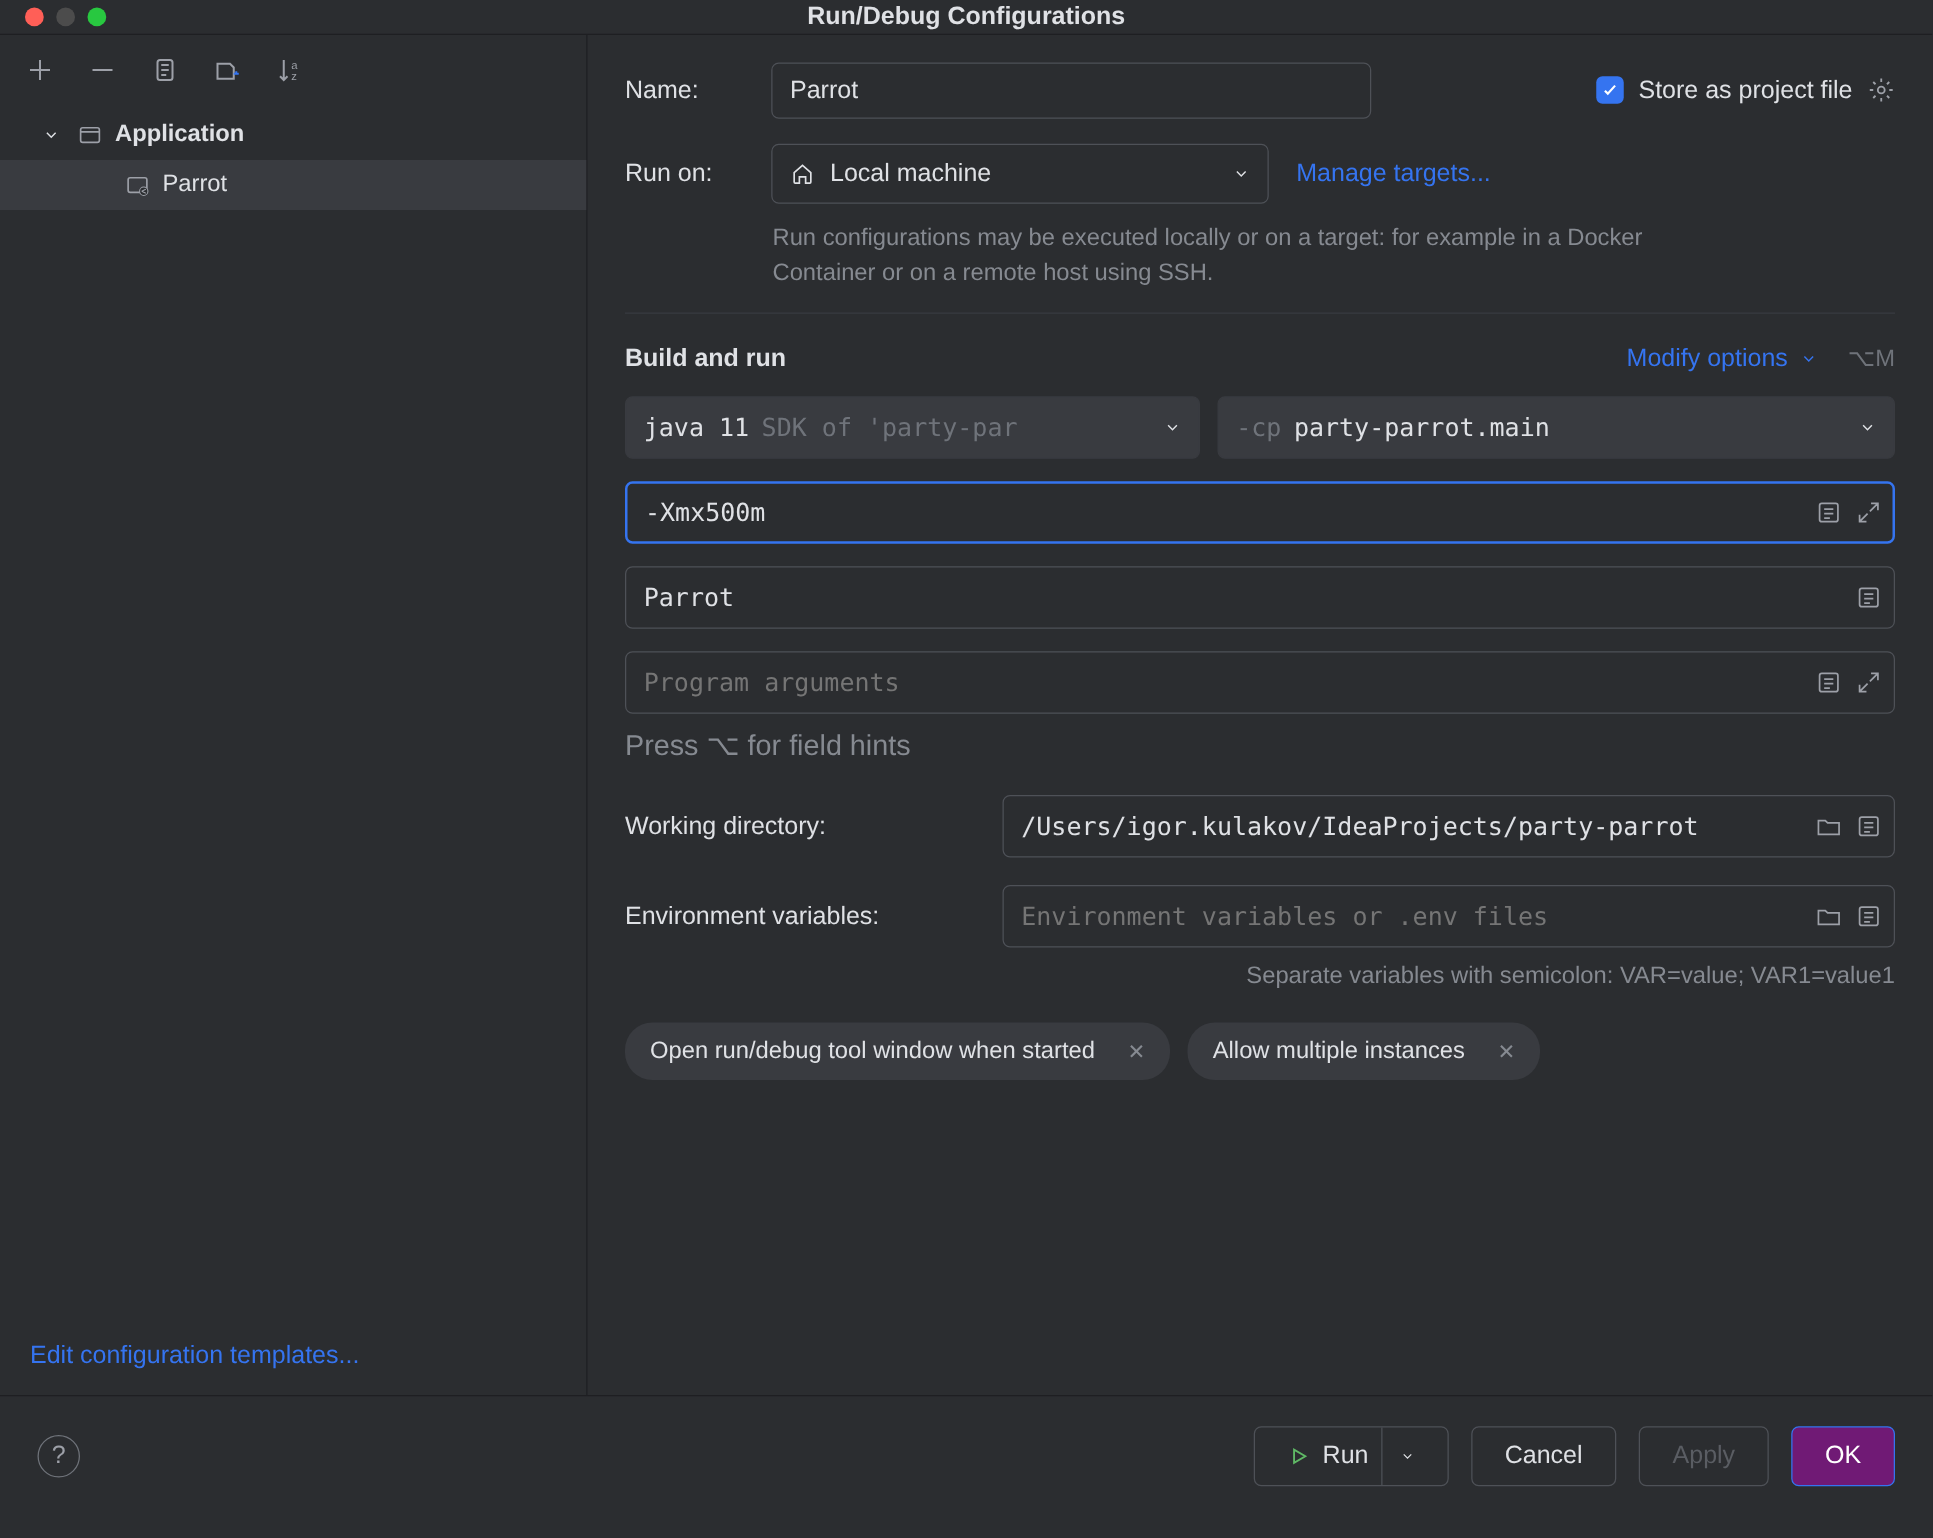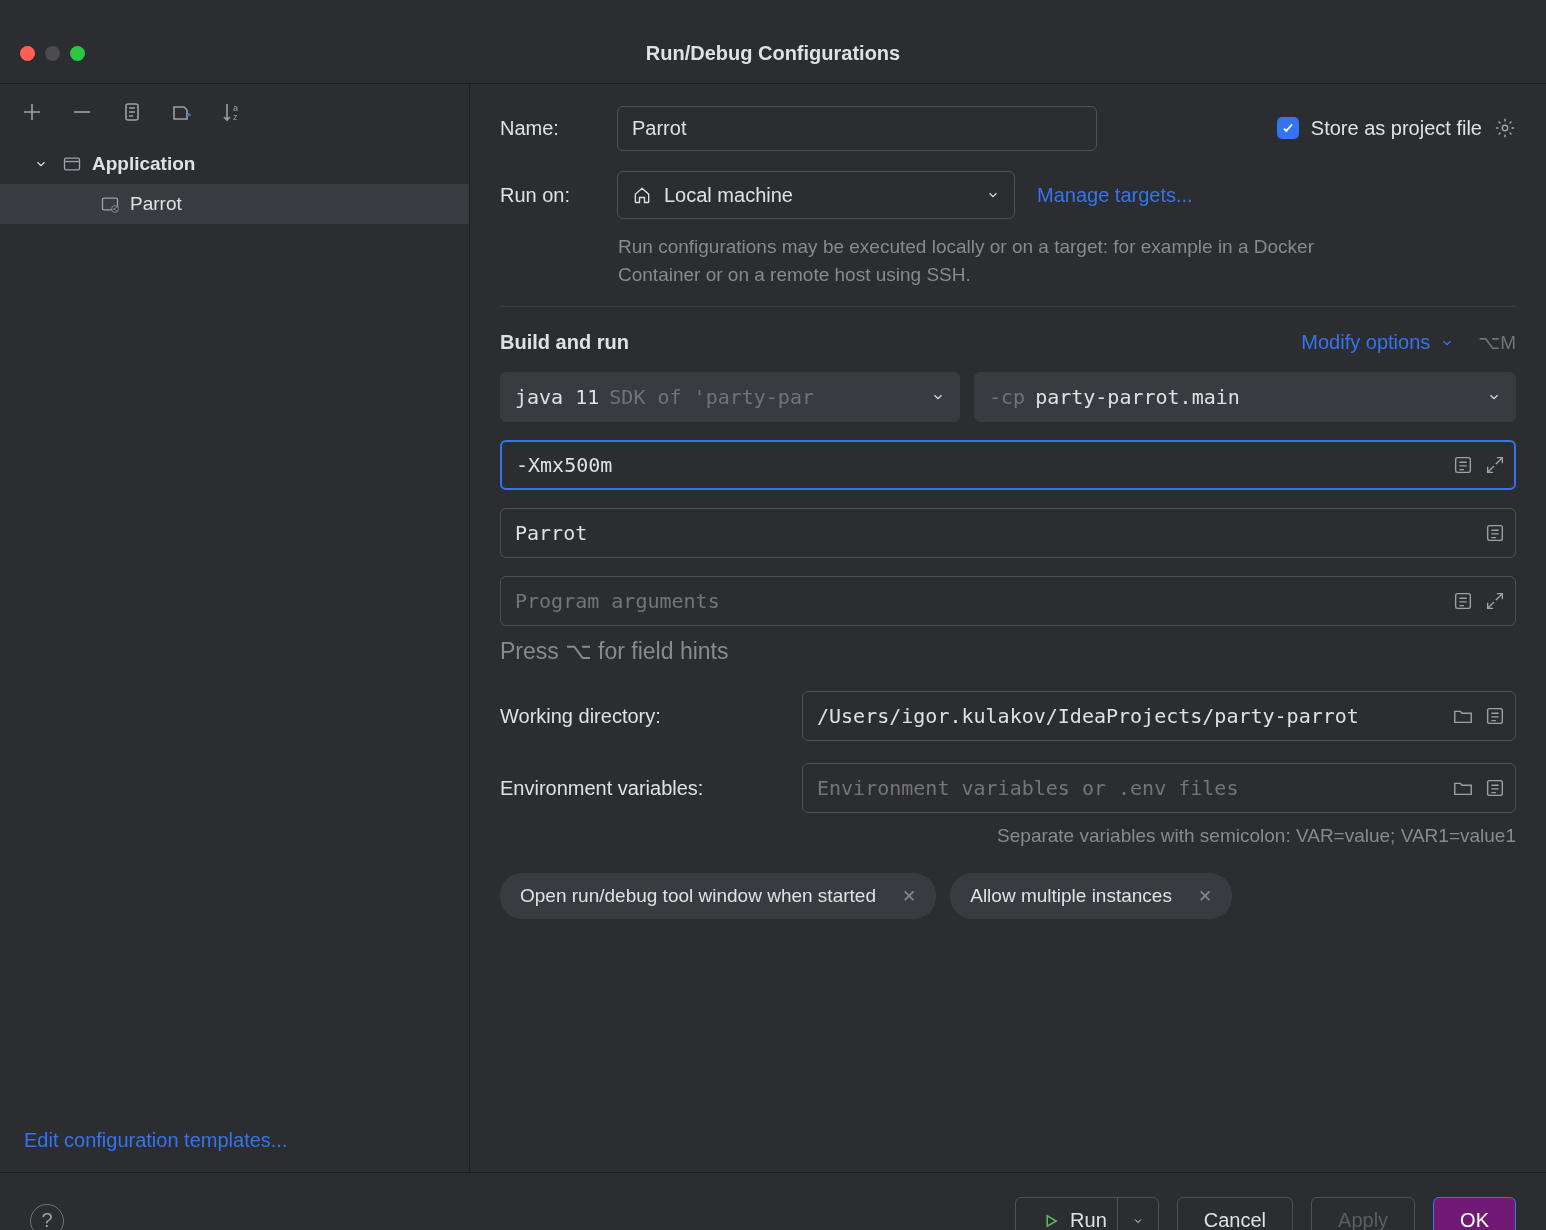--- a/index.html
+++ b/index.html
@@ -1,20 +1,20 @@
 <!DOCTYPE html>
 <html><head>
 <meta charset="utf-8">
 <style>
   * { box-sizing: border-box; margin: 0; padding: 0; }
   html, body { width: 1546px; height: 1230px; font-family: -apple-system, "Segoe UI", sans-serif; background: #2b2d30; color: #dfe1e5; overflow: hidden; }
   .mono { font-family: ui-monospace, "SF Mono", Menlo, Consolas, monospace; }
 
   
-  .titlebar { height: 60px; display: flex; align-items: center; position: relative; background: #2b2d30; border-bottom: 1px solid #1e1f22; margin-top: 24px; }
+  .titlebar { height: 28px; display: flex; align-items: center; position: relative; background: #2b2d30; border-bottom: 1px solid #1e1f22; }
   .traffic { display: flex; gap: 10px; padding-left: 20px; }
   .dot { width: 15px; height: 15px; border-radius: 50%; }
   .dot.red { background: #ff5f57; }
   .dot.gray { background: #4c4c4c; }
   .dot.green { background: #28c840; }
   .title { position: absolute; left: 0; right: 0; text-align: center; font-size: 20px; font-weight: 600; color: #dfe1e5; pointer-events:none;}
 
   
   .body { display: flex; height: calc(100% - 46px - 96px); }
   .sidebar { width: 470px; border-right: 1px solid #1e1f22; display: flex; flex-direction: column; }
@@ -76,21 +76,21 @@
 
   .tags { display:flex; gap:14px; }
   .tag { background:#393b40; border-radius:22px; height:46px; display:flex; align-items:center; padding:0 20px; gap:26px; font-size:19px;}
   .tag .x { color:#868a91; cursor:pointer; font-size:17px;}
 
   
   .footer { height:96px; border-top:1px solid #1e1f22; display:flex; align-items:center; padding:0 30px; gap:18px;}
   .help { width:34px; height:34px; border:1.6px solid #6f737a; border-radius:50%; display:flex; align-items:center; justify-content:center; color:#9da0a8; font-size:20px; cursor:pointer;}
   .spacer { flex:1; }
   .btn { height:48px; border-radius:6px; border:1px solid #4e5157; background:#2b2d30; color:#dfe1e5; font-size:20px; padding:0 26px; display:flex; align-items:center; gap:10px; cursor:pointer;}
-  .btn.split { padding-right:0;}
+  .btn.split { padding-right:12px;}
   .btn .splitarrow { border-left:1px solid #4e5157; padding:0 14px; height:100%; display:flex; align-items:center;}
   .btn.primary { background:#701a75; border-color:#3574f0; color:#fff;}
   .btn.disabled { color:#5a5d63; }
   .runicon { stroke:#5fb865; fill:none; stroke-width:2;}
 </style>
 </head>
 <body>
 
 <div class="titlebar">
   <div class="traffic">

